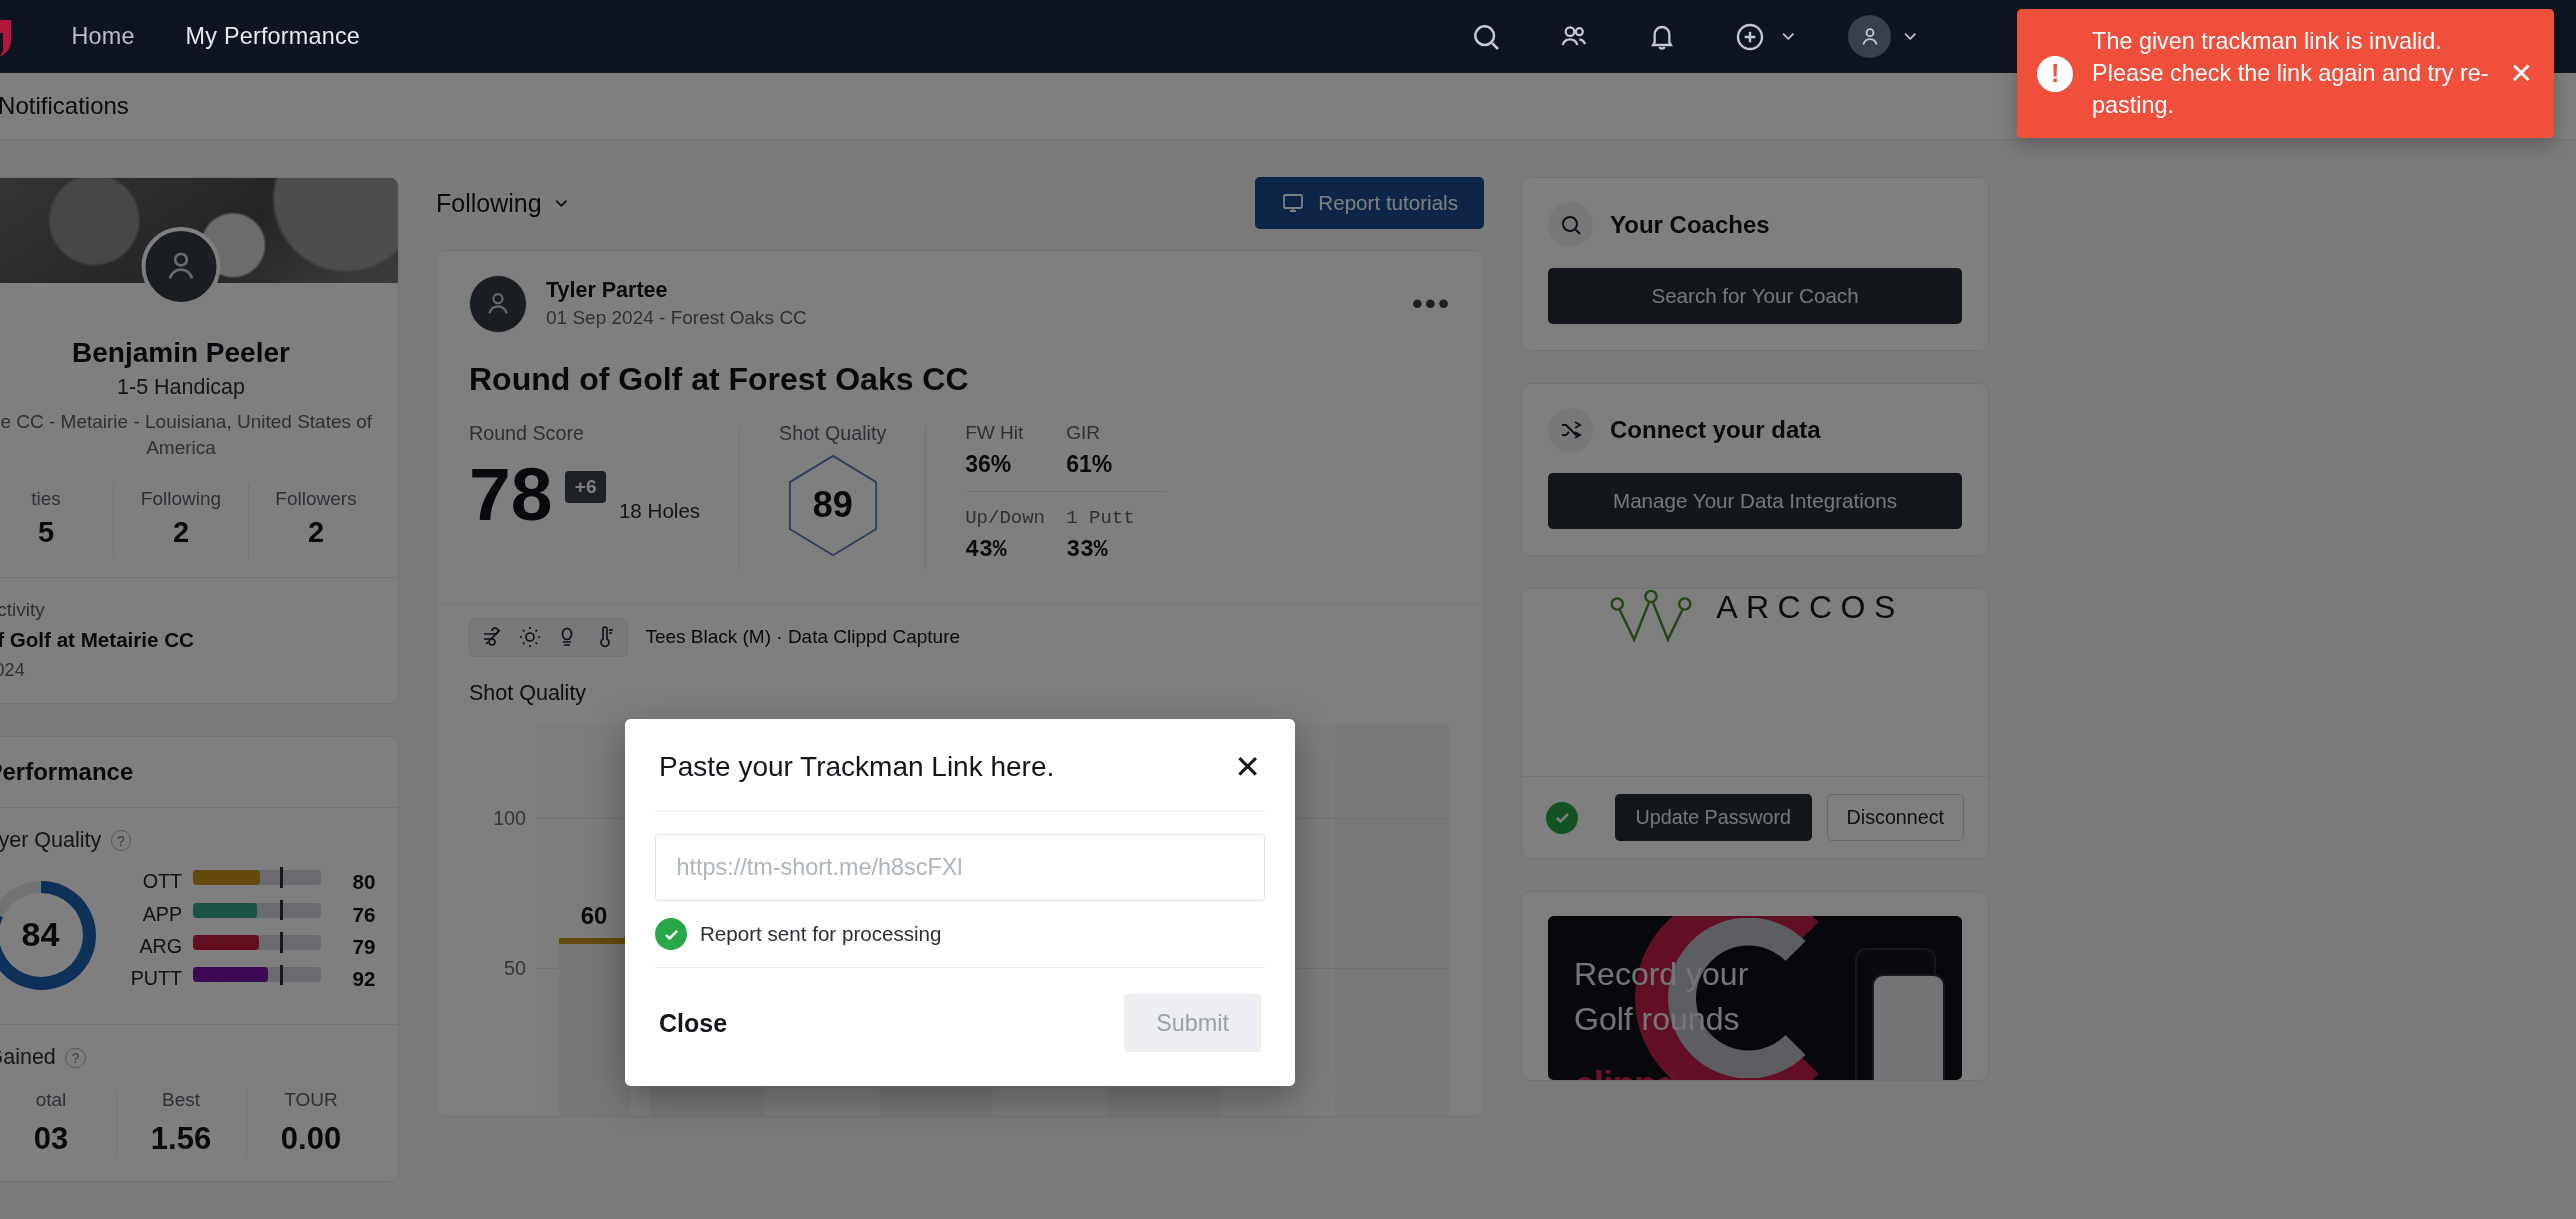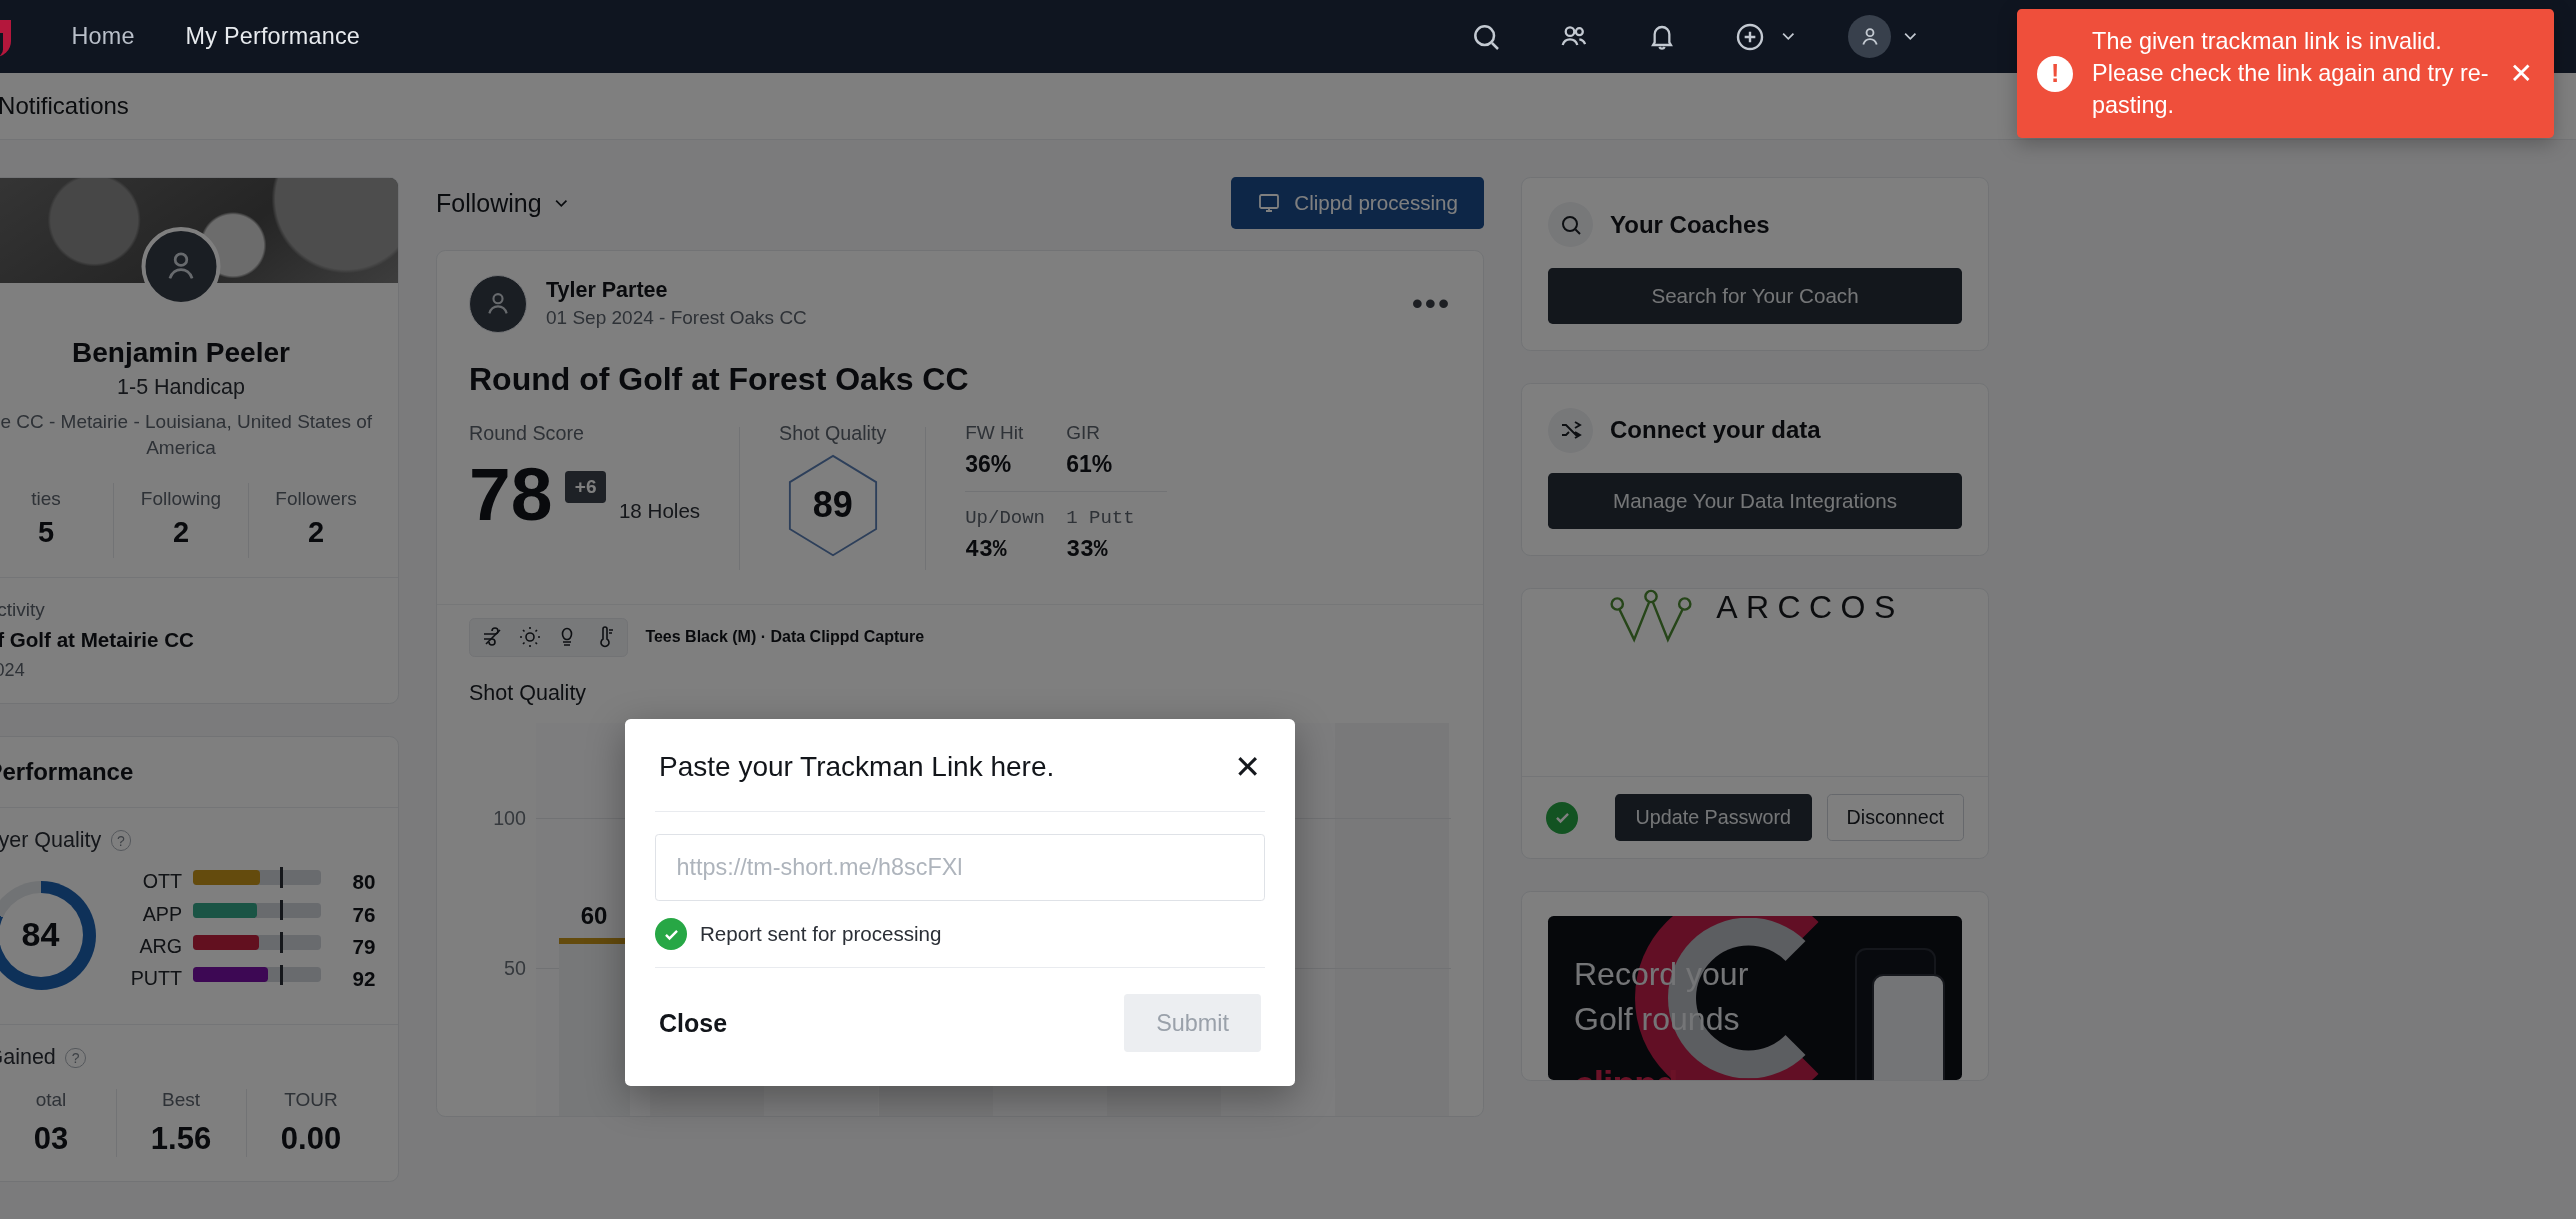--- a/index.html
+++ b/index.html
@@ -142,21 +142,21 @@
   .hex span { position: relative; font-size: 36px; font-weight: 700; color: #12151a; }
   .mini-grid { display: grid; grid-template-columns: 101px 101px; row-gap: 0; }
   .mini-cell { padding: 0 0 13px; }
   .mini-cell.b { border-top: 0.9px solid #e4e7eb; padding-top: 15px; font-family: Liberation Mono, monospace; }
   .mini-label { font-size: 19px; color: #5d646e; }
   .mini-val { font-size: 23px; font-weight: 700; color: #12151a; margin-top: 7.5px; }
 
   .tabrow { display: flex; align-items: center; gap: 17px; padding: 13px 32px 0; border-top: 0.9px solid #eceef1; }
   .iconchip { display: flex; align-items: center; gap: 13px; background: #f1f2f4;
               border: 0.9px solid #e4e7eb; border-radius: 5.6px; padding: 6.6px 11.2px; }
-  .tabtext { font-size: 16px; font-weight: 700; color: #12151a; white-space: nowrap; }
+  .tabtext { font-size: 19px; font-weight: 400; color: #12151a; white-space: nowrap; }
 
   .chartbox { padding: 24px 32px 0; position: relative; }
   .chart-title { font-size: 21.5px; color: #1b1f25; }
   .plot { position: relative; height: 393px; margin-top: 17px; margin-left: 67px; }
   .gridline { position: absolute; left: 0; right: 0; height: 0.9px; background: #e2e5e9; }
   .ytick { position: absolute; left: -62px; width: 52px; text-align: right;
            font-size: 19.7px; color: #6b727b; transform: translateY(-50%); }
   .bandcol { position: absolute; top: 0; bottom: 0; background: #fafbfc; }
   .bandcol.alt { background: #f2f3f5; }
   .bar-g { position: absolute; bottom: 0; }
@@ -367,21 +367,21 @@
             <span>Following</span>
             <svg width="20.6" height="20.6" viewBox="0 0 24 24" fill="none" stroke="#14181e" stroke-width="2">
                 <path d="M6 9l6 6 6-6"></path>
               </svg>
           </div>
           <button class="tutorials-btn">
             <svg width="24" height="24" viewBox="0 0 24 24" fill="none" stroke="#fff" stroke-width="1.8">
               <rect x="3" y="4" width="18" height="13" rx="1.5"></rect>
                 <path d="M9 20h6M12 17v3"></path>
             </svg>
-            <span>Clippd processing</span>
+            <span>Report tutorials</span>
           </button>
         </div>
 
         <div class="post-card">
           <div class="post-head">
             <div class="post-avatar">
               <svg width="32" height="32" viewBox="0 0 24 24" fill="none" stroke="#cfd4da" stroke-width="1.6">
                 <circle cx="12" cy="8" r="3.4"></circle>
                   <path d="M5.5 19c1.1-3.6 4-5.2 6.5-5.2S17.4 15.4 18.5 19"></path>
               </svg>

